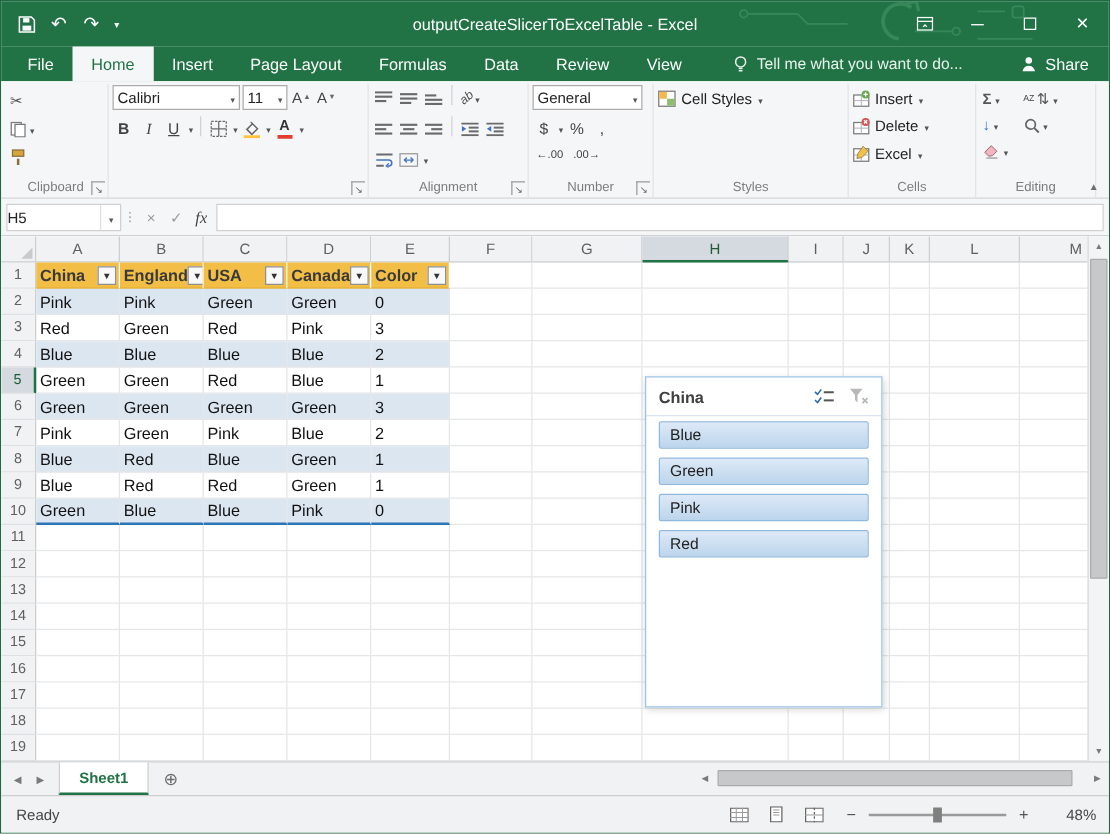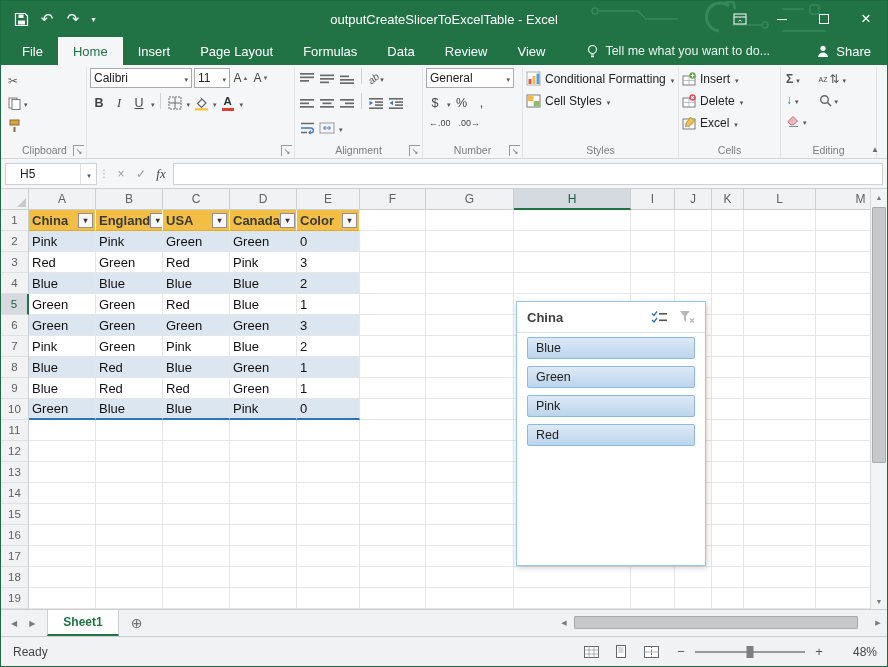--- a/index.html
+++ b/index.html
@@ -53,21 +53,21 @@
 .acolor::before{content:"A"}
 .acolor i{width:12px;height:3px;background:#e23d2e;display:block;margin-top:1px}
 .ori{display:inline-block;transform:rotate(-40deg);font-size:10px;font-style:italic;color:#555}
 .stylerow{display:flex;align-items:center;gap:4px;font-size:12px;color:#222;height:21px;white-space:nowrap}
 .decbtn{font-size:9px;color:#444;padding:0 3px}
 .az{font-size:7px;color:#444;letter-spacing:0}
 .bluearrow{color:#4472c4;font-size:12px}
 
 
 .fbar{height:30px;flex:0 0 30px;background:#f5f6f8;display:flex;align-items:center;border-bottom:1px solid #cfd0d2;padding:0 2px}
-.namebox{width:92px;height:22px;background:#fff;border:1px solid #d0d0d0;display:flex;align-items:center;font-size:12px;color:#222;padding-left:14px;margin-left:2px}
+.namebox{width:92px;height:22px;background:#fff;border:1px solid #d0d0d0;display:flex;align-items:center;font-size:12px;color:#222;padding-left:0;margin-left:2px}
 .namebox .nbv{flex:1}
 .nb-dd{width:16px;height:20px;display:flex;align-items:center;justify-content:center;border-left:1px solid #e0e0e0}
 .fsplit{width:14px;text-align:center;color:#9a9a9a;font-size:10px}
 .fsplit::after{content:"⋮"}
 .fbtnic{width:20px;height:22px;display:flex;align-items:center;justify-content:center;font-size:12px;color:#9a9a9a}
 .fbtnic.fx{font-style:italic;font-family:"Liberation Serif",serif;color:#444;font-size:13px}
 .finput{flex:1;height:22px;background:#fff;border:1px solid #d0d0d0;margin:0 2px}
 
 
 .grid-area{flex:1;position:relative;overflow:hidden;background:#fff}
@@ -392,30 +392,20 @@
       </div>
       <div class="rg-label">
           <span>Number</span>
         </div>
       <span class="launcher">↘</span>
     </div>
 
     <div class="rgroup" style="width:156px">
       <div class="rg-body vcol">
         <div class="stylerow">
-          <svg width="15" height="15">
-              <rect x="1" y="1" width="13" height="13" fill="#fff" stroke="#b0b0b0"></rect>
-              <rect x="2.5" y="8" width="3" height="5" fill="#e2574c"></rect>
-              <rect x="6.5" y="5" width="3" height="8" fill="#f5b84f"></rect>
-              <rect x="10.5" y="2.5" width="3" height="10.5" fill="#5b9bd5"></rect>
-            </svg>
-          <span>Conditional Formatting</span>
-            <span class="dd"></span>
-        </div>
-        <div class="stylerow">
           <svg width="15" height="14">
               <rect x="1" y="1" width="13" height="12" fill="#fff" stroke="#7a7a7a"></rect>
               <rect x="1.5" y="1.5" width="6" height="5.5" fill="#f5b84f"></rect>
               <rect x="7.7" y="7" width="6" height="5.5" fill="#8fbc6d"></rect>
             </svg>
           <span>Cell Styles</span>
             <span class="dd"></span>
         </div>
       </div>
       <div class="rg-label">

